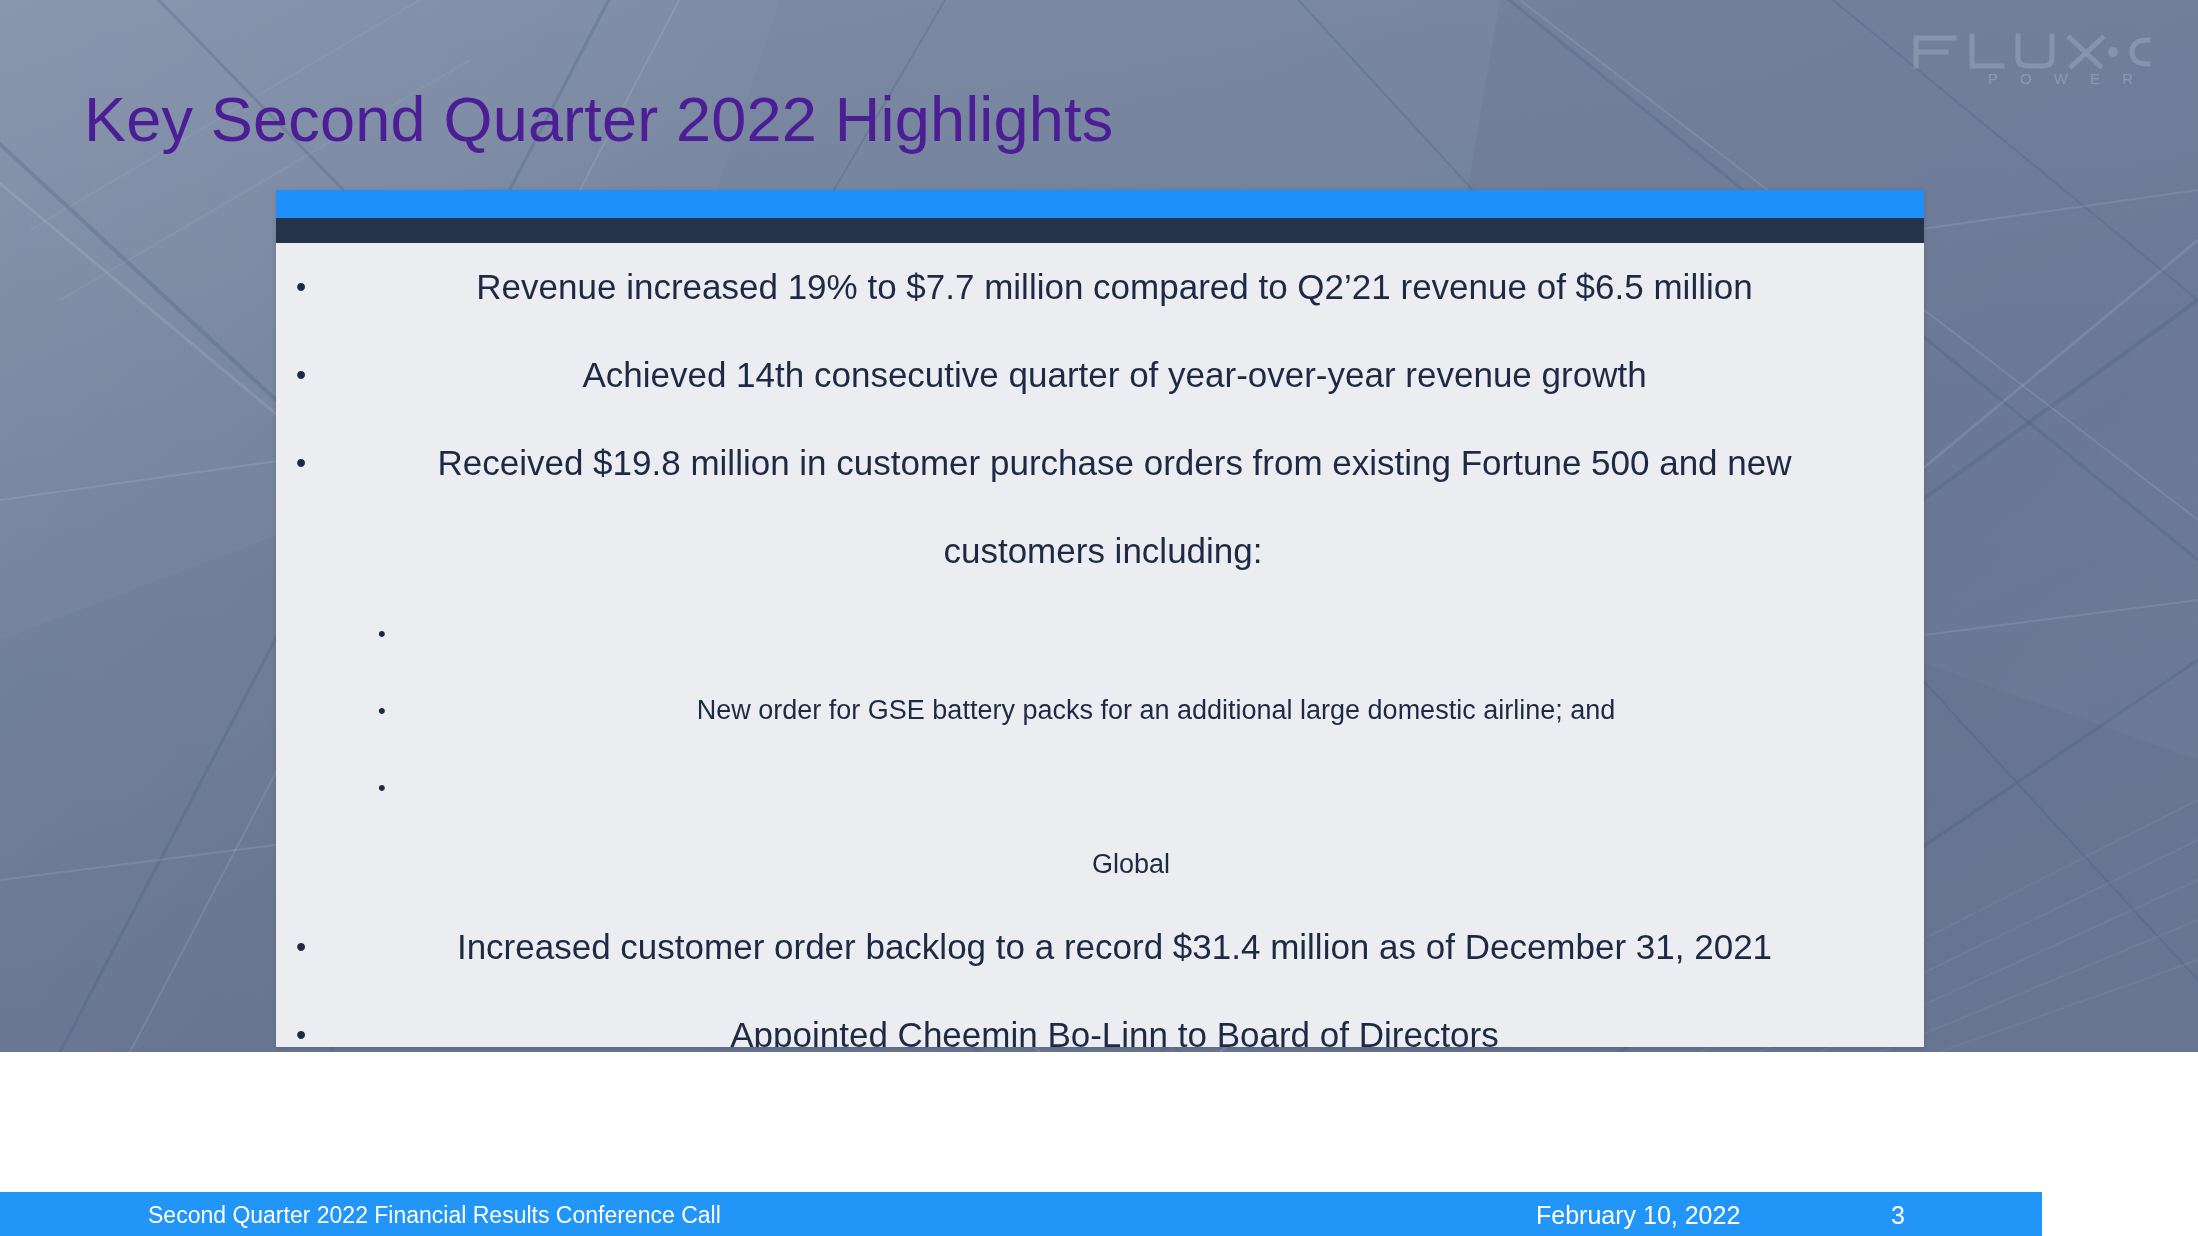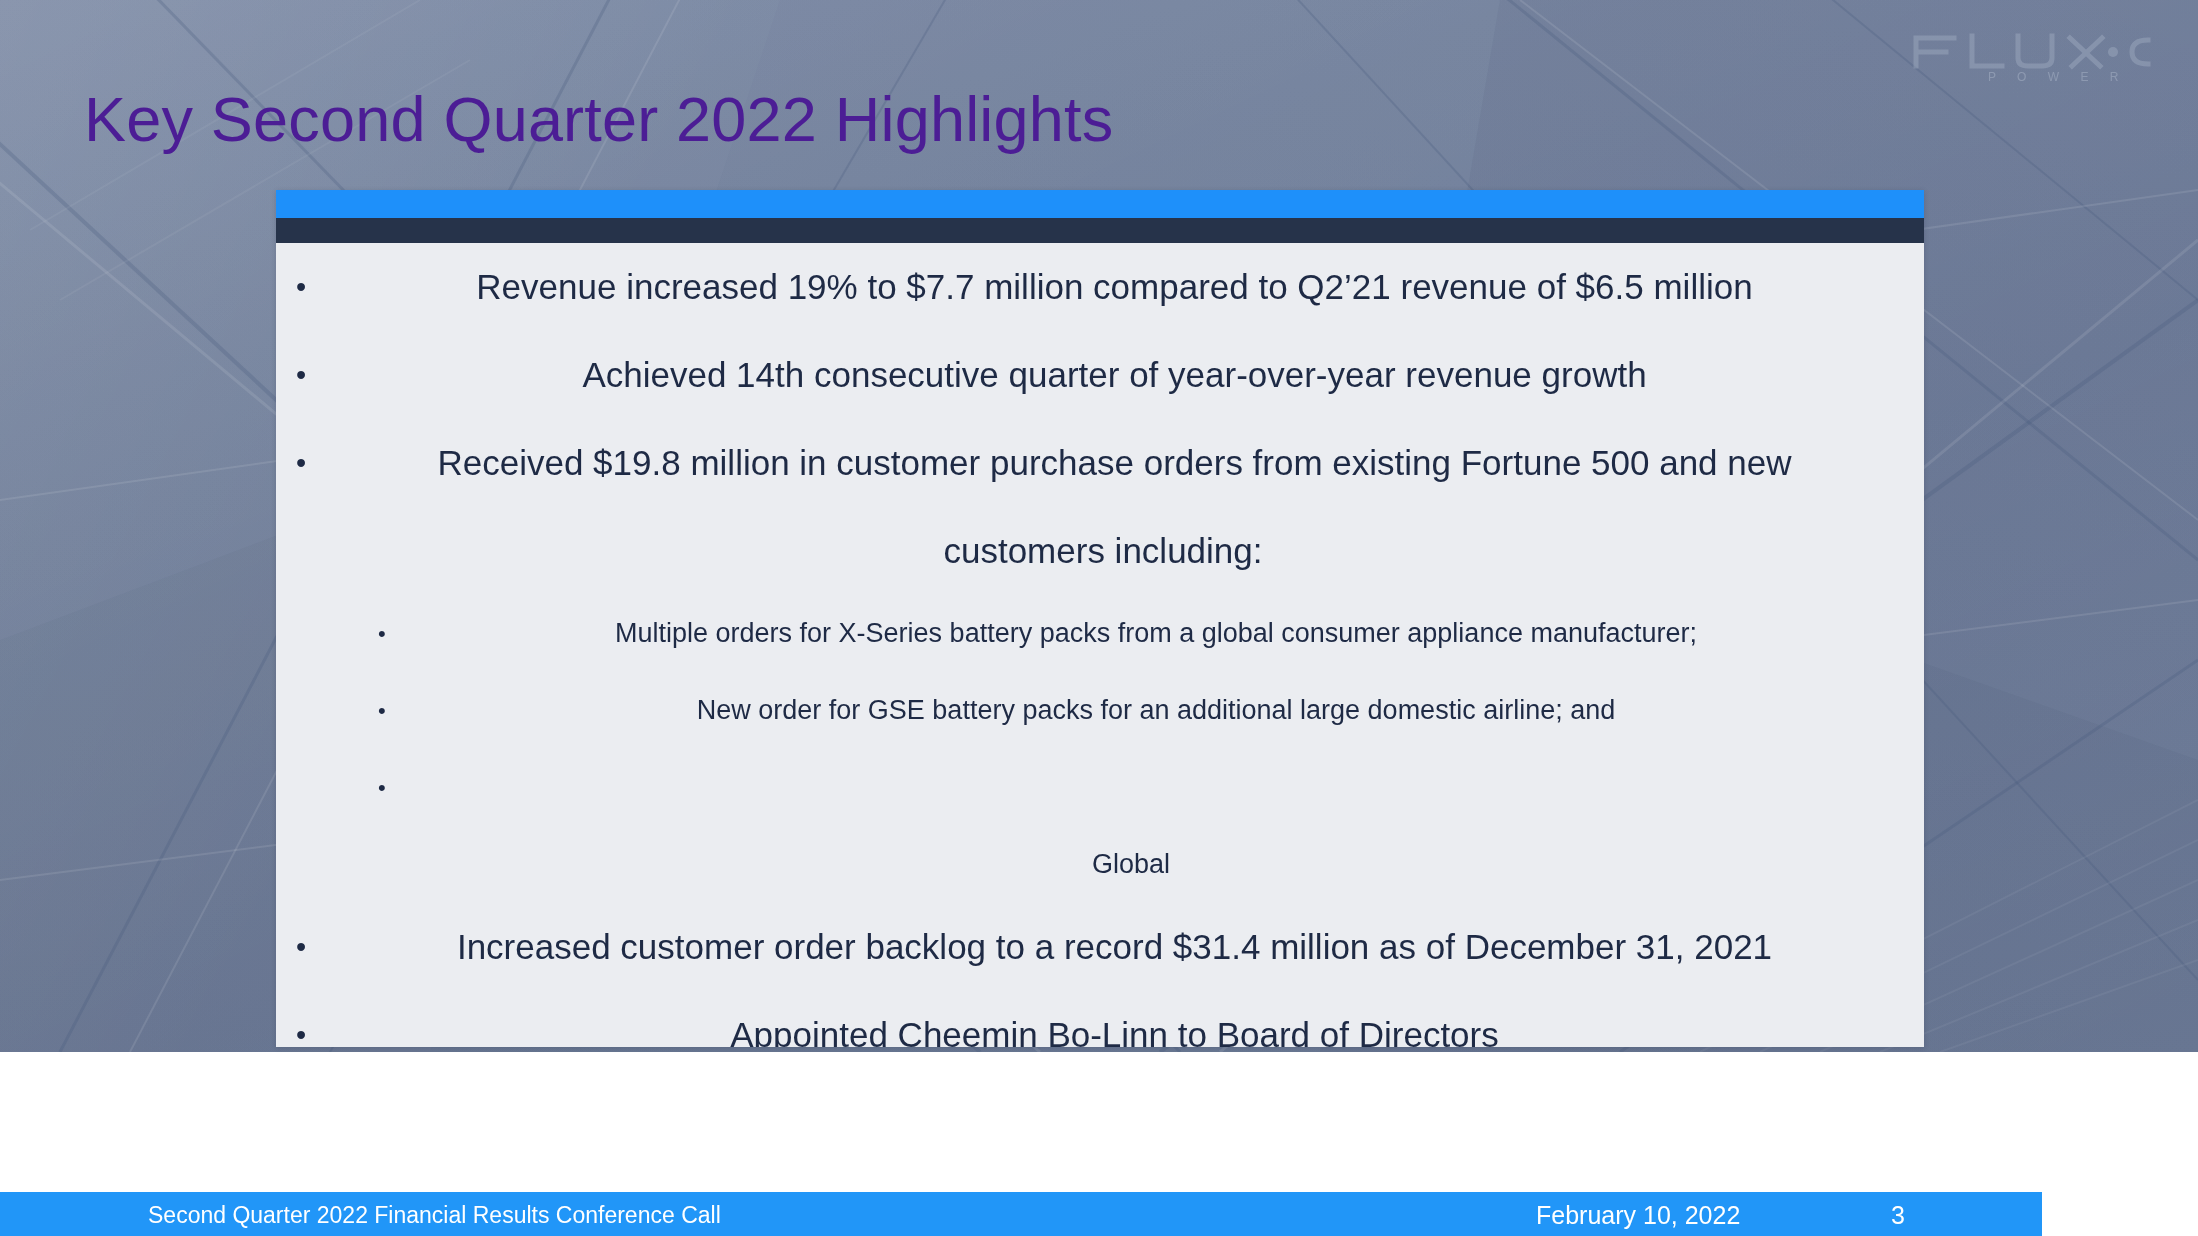--- a/index.html
+++ b/index.html
@@ -71,21 +71,21 @@
     position: absolute;
     left: 0;
     top: 0;
     width: 250px;
     height: 46px;
   }
   .logo-sub {
     position: absolute;
     left: 78px;
     top: 44px;
-    font-size: 12px;
+    font-size: 15px;
     letter-spacing: 9px;
     color: #cfd8e6;
     font-weight: 400;
     white-space: nowrap;
   }
 
   
   .content-card {
     position: absolute;
     left: 276px;
@@ -287,21 +287,20 @@
           </div>
           <div class="bullet-row lvl1">
             <span class="bullet-dot">•</span>
             <span class="bullet-text">Received $19.8 million in customer purchase orders from existing Fortune 500 and new</span>
           </div>
           <div class="bullet-row lvl1 cont">
             <span class="bullet-text">customers including:</span>
           </div>
           <div class="bullet-row lvl2">
             <span class="bullet-dot">•</span>
-            <span class="bullet-text">Multiple orders for X-Series battery packs from a global consumer appliance manufacturer;</span>
           </div>
           <div class="bullet-row lvl2">
             <span class="bullet-dot">•</span>
             <span class="bullet-text">New order for GSE battery packs for an additional large domestic airline; and</span>
           </div>
           <div class="bullet-row lvl2">
             <span class="bullet-dot">•</span>
           </div>
           <div class="bullet-row lvl2 cont">
             <span class="bullet-text">Global</span>

